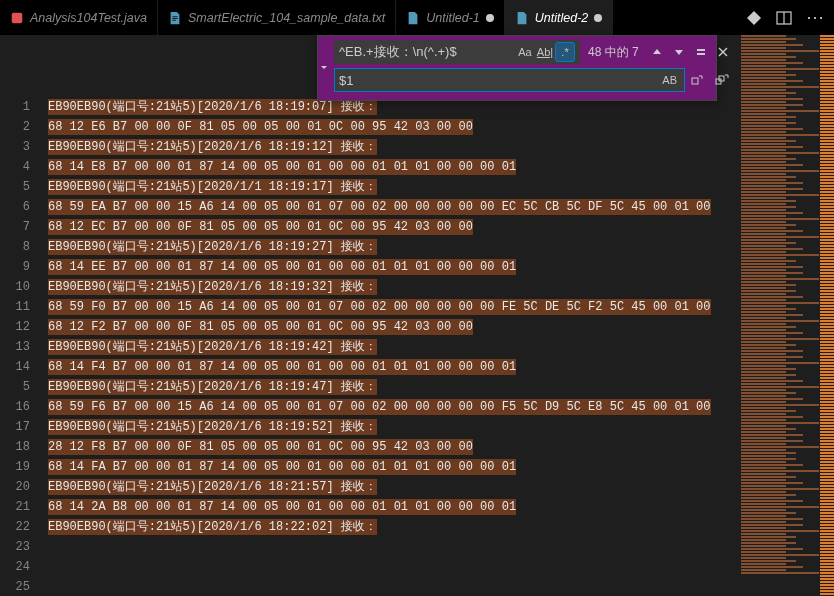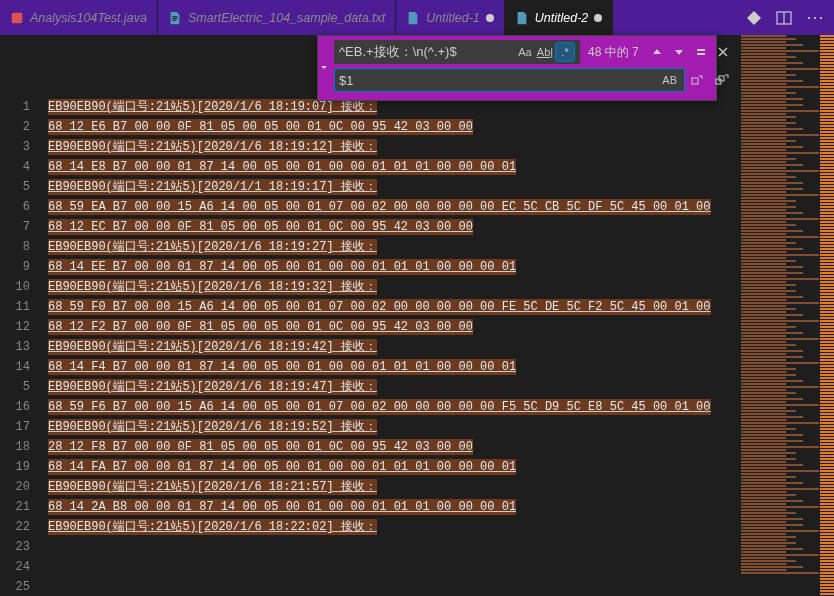--- a/index.html
+++ b/index.html
@@ -8,21 +8,21 @@
   color: #cccccc;
   font-family: -apple-system, "Segoe UI", sans-serif;
   font-size: 13px;
   width: 834px;
   height: 596px;
   overflow: hidden;
   position: relative;
 }
 .tabbar {
   display: flex;
-  background: #4c1d95;
+  background: #000000;
   height: 35px;
   align-items: stretch;
 }
 .tab {
   display: flex;
   align-items: center;
   padding: 0 10px;
   gap: 6px;
   color: #8a8a8a;
   font-style: italic;
@@ -48,21 +48,21 @@
   color: #cccccc;
 }
 .tabbar-right .icn { width: 16px; height: 16px; cursor: pointer; }
 .tabbar-right .dots { font-size: 18px; cursor: pointer; }
 
 .find-widget {
   position: absolute;
   top: 35px;
   right: 117px;
   width: 400px;
-  background: #a21caf;
+  background: #701a75;
   border: 1px solid #454545;
   box-shadow: 0 2px 8px rgba(0,0,0,0.4);
   display: flex;
   z-index: 10;
 }
 .find-toggle {
   width: 20px;
   display: flex;
   align-items: center;
   justify-content: center;
@@ -123,21 +123,21 @@
   padding-top: 62px;
 }
 .gutter {
   width: 48px;
   text-align: right;
   color: #858585;
   padding-right: 18px;
 }
 .gutter .ln { height: 20px; }
 .code { flex: 1; white-space: nowrap; overflow: hidden; }
-.code .row { height: 20px; text-decoration: underline; }
+.code .row { height: 20px; }
 .code .hl {
   background: #6c3a1f;
   color: #e8e8e8;
   padding: 1px 0;
 }
 
 .minimap {
   position: absolute;
   top: 35px;
   right: 0;

